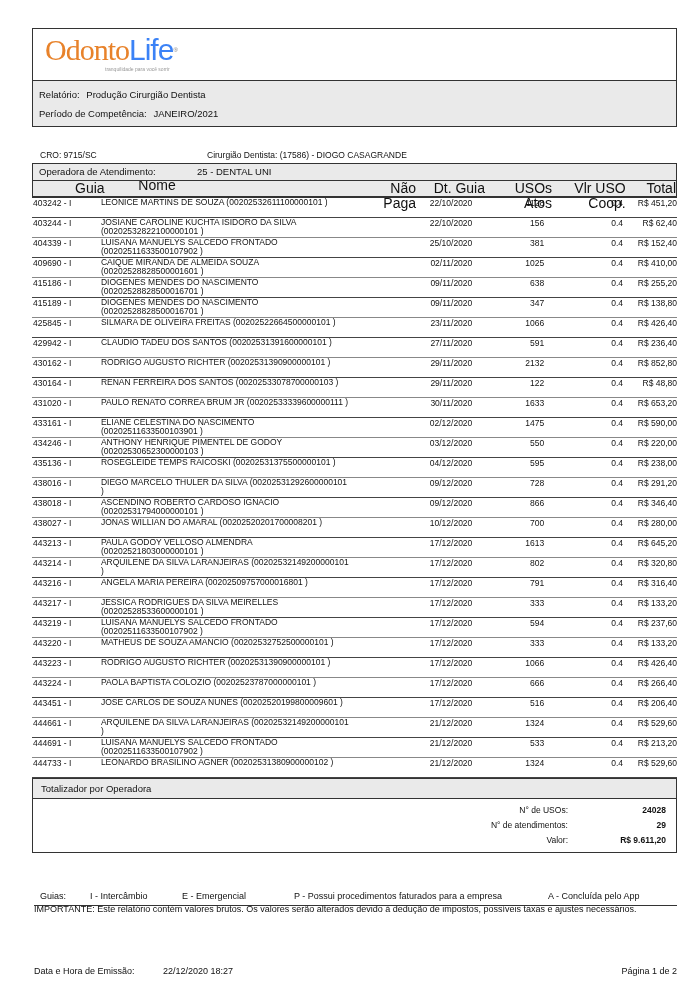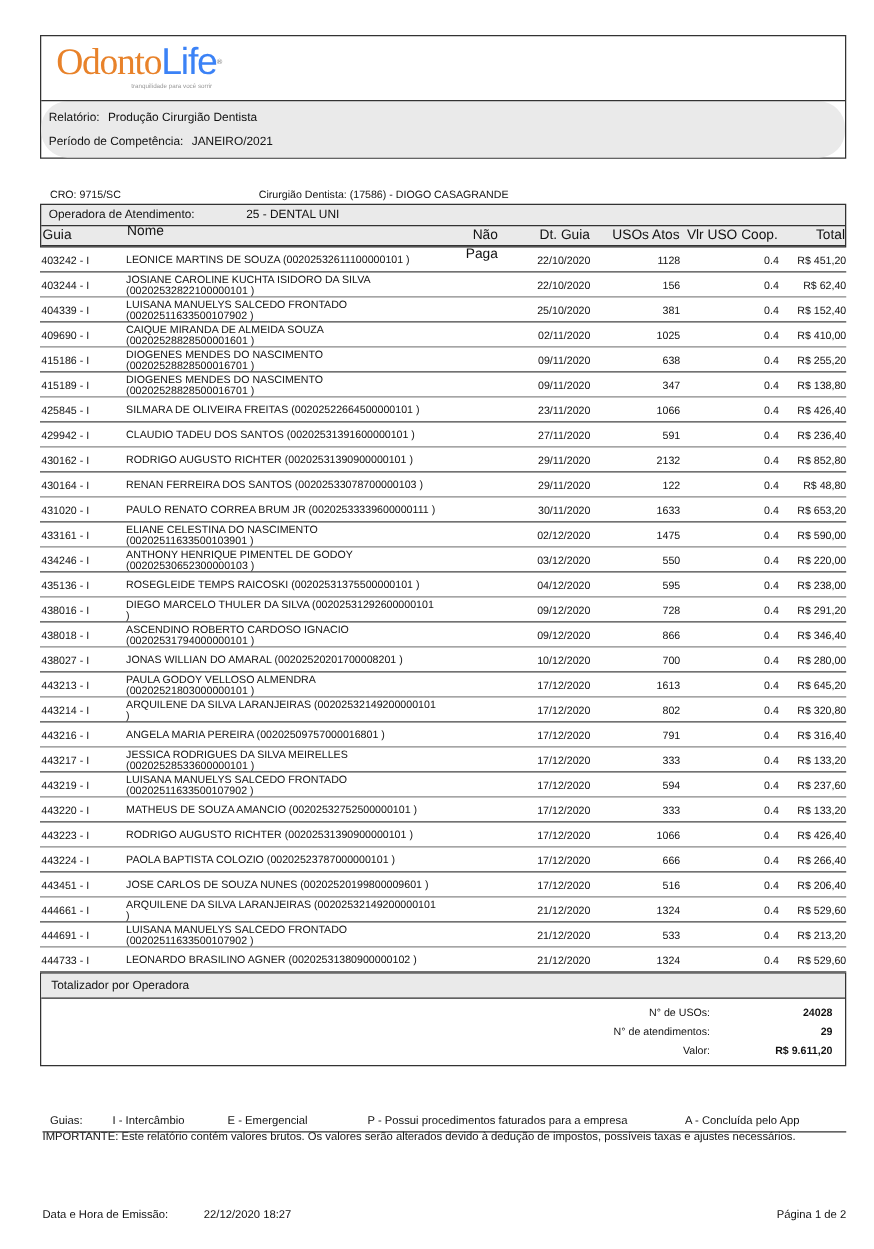--- a/index.html
+++ b/index.html
@@ -7,34 +7,34 @@
   .page { position: absolute; left: 32px; top: 28px; width: 645px; }
 
   .header-box { border: 1px solid #333; background: #fff; }
   .logo-row { height: 51px; border-bottom: 1px solid #333; position: relative; }
   .logo { position: absolute; left: 12px; top: 4px; }
   .logo-main { font-size: 30px; letter-spacing: -1px; line-height: 34px; }
   .logo-odonto { color: #e8822a; font-weight: normal; font-family: "Liberation Serif", serif; }
   .logo-life { color: #3b82f6; font-weight: normal; }
   .logo-reg { font-size: 6px; color: #777; vertical-align: top; }
   .logo-tag { position: absolute; left: 60px; top: 33px; font-size: 5px; color: #999; white-space: nowrap; }
-  .info-area { background: #eaeaea; padding: 4px 6px 3px 6px; font-size: 9.5px; border-radius: 21px; }
+  .info-area { background: #eaeaea; padding: 4px 6px 3px 6px; font-size: 9.5px; }
   .info-line { height: 19px; line-height: 19px; }
   .info-line span + span { margin-left: 4px; }
 
   .meta-row { position: relative; height: 16px; margin-top: 20px; font-size: 8.5px; }
   .cro { position: absolute; left: 8px; top: 3px; }
   .dentist { position: absolute; left: 175px; top: 3px; }
 
   .op-box { border: 1px solid #333; background: #eaeaea; }
   .op-title { height: 16px; line-height: 16px; font-size: 9.5px; padding-left: 6px; border-bottom: 1px solid #333; position: relative; }
   .op-title .op-value { position: absolute; left: 164px; }
-  .col-head { display: flex; font-size: 11px; height: 15px; line-height: 15px; border-bottom: 1.5px solid #333; }
-
-  .row { display: flex; font-size: 8.5px; height: 19px; border-bottom: 1.5px solid #444; align-items: center; }
+  .col-head { display: flex; font-size: 14px; height: 15px; line-height: 15px; border-bottom: 1.5px solid #333; padding-left: 41px; }
+
+  .row { display: flex; font-size: 8.5px; height: 19px; border-bottom: 1.5px solid #444; align-items: flex-start; }
   .row.alt { border-bottom-color: #888; }
   .c-guia { width: 68px; padding-left: 1px; }
   .c-nome { width: 250px; line-height: 9px; }
   .c-naopaga { width: 48px; text-align: right; }
   .c-dt { width: 74px; text-align: right; }
   .c-usos { width: 72px; text-align: right; }
   .c-vlr { width: 79px; text-align: right; }
   .c-total { width: 54px; text-align: right; }
   .col-head .c-naopaga { padding-right: 0; }
 

